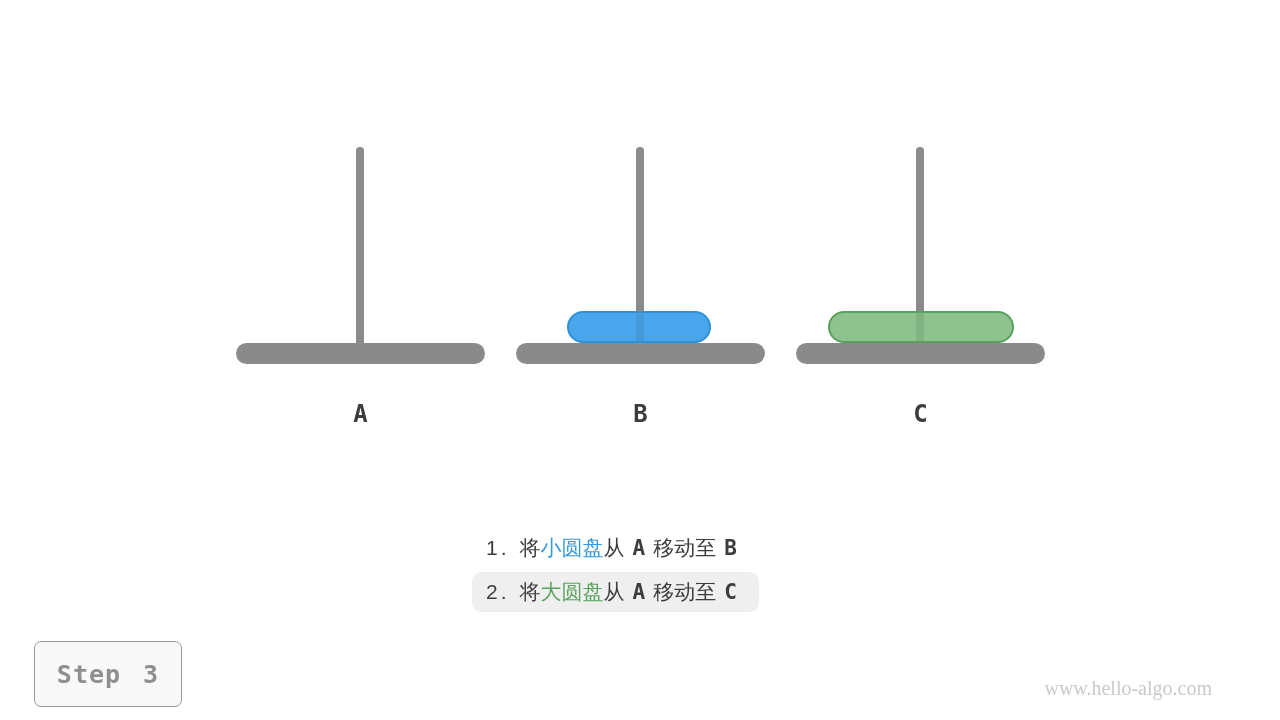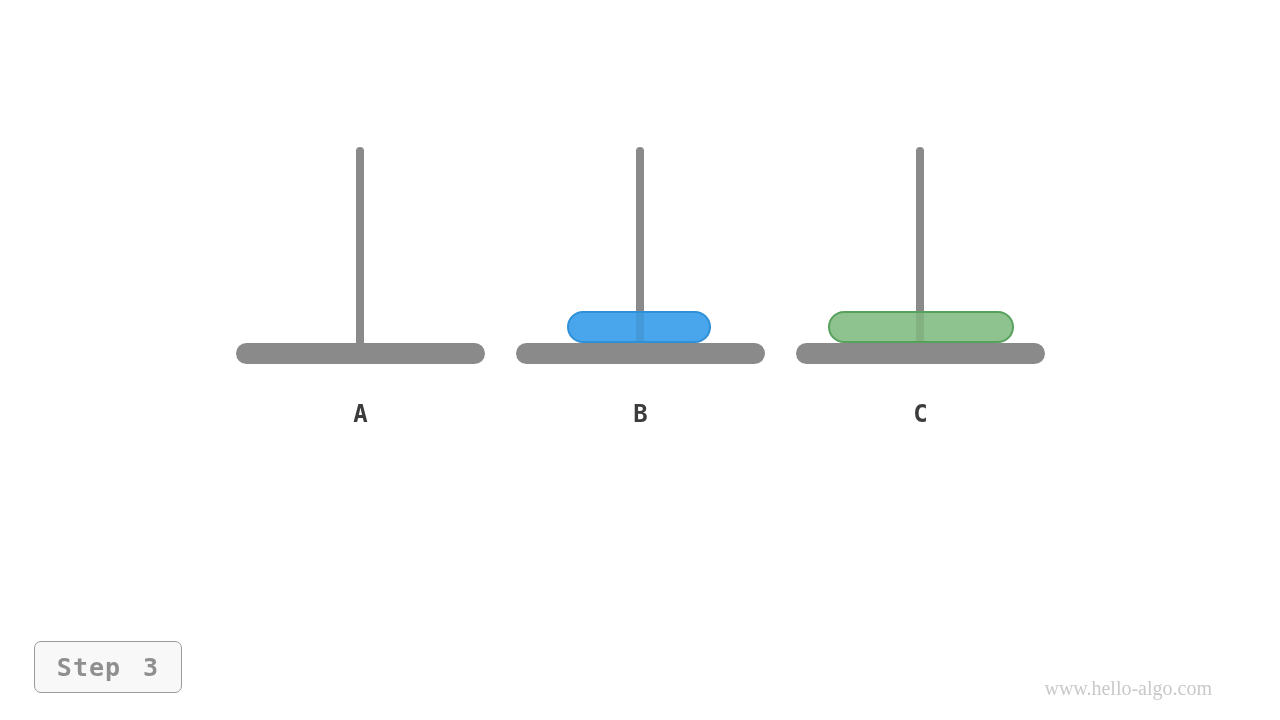--- a/index.html
+++ b/index.html
@@ -118,21 +118,21 @@
   }
   .disk-word-blue  { color: var(--text-blue, #3499de); }
   .disk-word-green { color: var(--text-green, #5aa35e); }
 
   
   .step-badge {
     position: absolute;
     left: 34px;
     top: 641px;
     width: 148px;
-    height: 52px;
+    height: 66px;
     box-sizing: border-box;
     background: var(--badge-bg, #f8f8f8);
     border: 1.5px solid var(--badge-border, #9b9b9b);
     border-radius: 7px;
     display: flex;
     align-items: center;
     justify-content: center;
     font-family: "DejaVu Sans Mono", monospace;
     font-weight: bold;
     font-size: 25px;
@@ -169,19 +169,21 @@
   <div class="peg-label label-c">C</div>
 
   <div class="disk disk-small">
     <div class="rod-shadow"></div>
   </div>
   <div class="disk disk-large">
     <div class="rod-shadow"></div>
   </div>
 
 
+  <div class="step-line step-1"><span class="step-num">1.</span><span>将</span><span class="disk-word-blue">小圆盘</span><span>从</span><span class="letter">A</span><span>移动至</span><span class="letter">B</span></div>
 
+  <div class="step-line step-2"><span class="step-num">2.</span><span>将</span><span class="disk-word-green">大圆盘</span><span>从</span><span class="letter">A</span><span>移动至</span><span class="letter">C</span></div>
 
   <div class="step-badge">Step 3</div>
 
   <div class="watermark">www.hello-algo.com</div>
 
 </div>
 
 </body></html>

